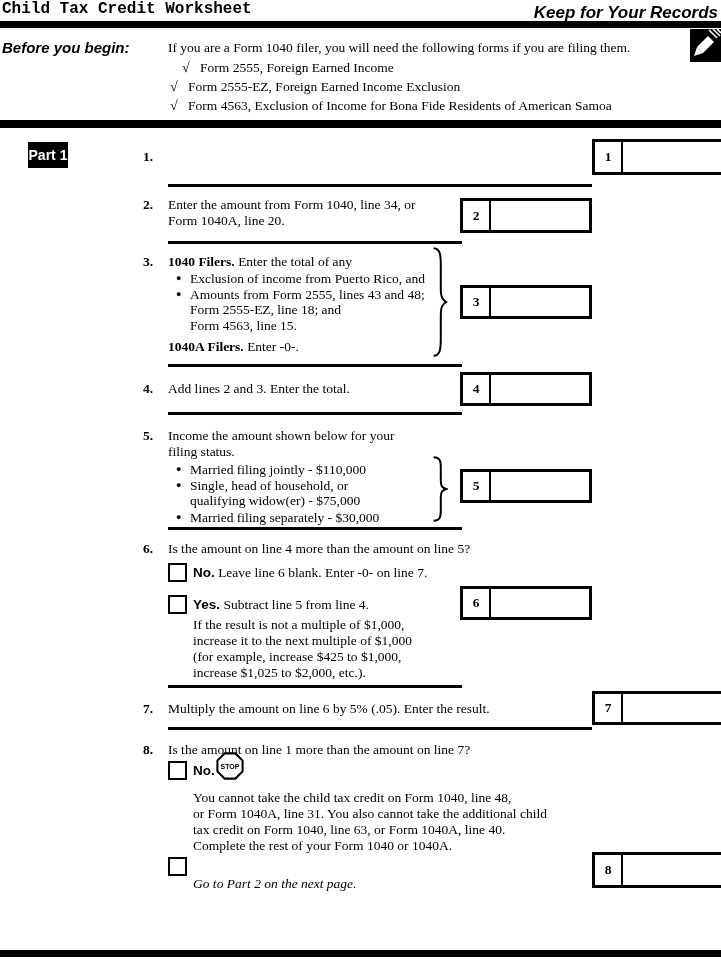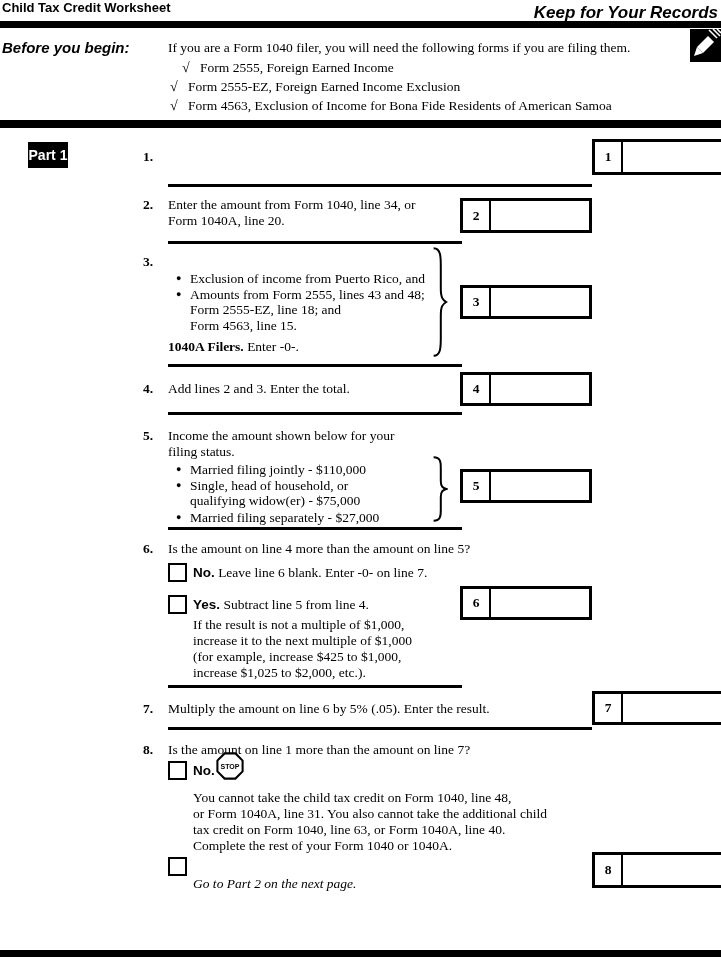--- a/index.html
+++ b/index.html
@@ -2,21 +2,21 @@
 <html><head>
 <meta charset="utf-8">
 <style>
   html,body{margin:0;padding:0;background:#fff;}
   .page{position:relative;width:721px;height:963px;background:#fff;color:#000;
         font-family:"Liberation Serif",serif;overflow:hidden;}
   .abs{position:absolute;white-space:nowrap;}
   .serif{font-size:13.5px;line-height:16px;}
   .bold{font-weight:bold;}
   .ital{font-style:italic;}
-  .title{font-family:Liberation Sans, sans-serif;font-size:13px;font-weight:bold;}
+  .title{font-family:Liberation Mono, monospace;font-size:16px;font-weight:bold;}
   .keep{font-family:"Liberation Sans",sans-serif;font-size:17px;font-weight:bold;font-style:italic;}
   .begin{font-family:"Liberation Sans",sans-serif;font-size:15px;font-weight:bold;font-style:italic;}
   .bar{position:absolute;left:0;width:721px;background:#000;}
   .rule{position:absolute;height:3px;background:#000;}
   .linenum{position:absolute;font-weight:bold;font-size:13.5px;line-height:16px;}
   .part-tab{position:absolute;left:28px;top:142px;width:40px;height:26px;background:#000;color:#fff;
             font-family:"Liberation Sans",sans-serif;font-size:14px;font-weight:bold;
             display:flex;align-items:center;justify-content:center;}
   .box{position:absolute;border:3px solid #000;box-sizing:border-box;display:flex;background:#fff;}
   .box.edge{border-right:0;}
@@ -74,20 +74,24 @@
   <div class="linenum" style="left:143px;top:197px;">2.</div>
   <div class="abs serif" style="left:168px;top:197px;">Enter the amount from Form 1040, line 34, or</div>
   <div class="abs serif" style="left:168px;top:213px;">Form 1040A, line 20.</div>
   <div class="box" style="left:460px;top:198px;width:132px;height:35px;">
     <div class="box-num">2</div>
     <div class="box-amount"></div>
   </div>
   <div class="rule" style="left:168px;top:241px;width:294px;"></div>
 
   <div class="linenum" style="left:143px;top:254px;">3.</div>
+  <div class="abs serif" style="left:168px;top:254px;">
+    <span class="bold">1040 Filers.</span>
+    <span>Enter the total of any</span>
+  </div>
   <div class="abs serif" style="left:176px;top:270px;">
     <span class="bullet">●</span><span>Exclusion of income from Puerto Rico, and</span>
   </div>
   <div class="abs serif" style="left:176px;top:286px;">
     <span class="bullet">●</span><span>Amounts from Form 2555, lines 43 and 48;</span>
   </div>
   <div class="abs serif" style="left:190px;top:302px;">Form 2555-EZ, line 18; and</div>
   <div class="abs serif" style="left:190px;top:318px;">Form 4563, line 15.</div>
   <div class="abs serif" style="left:168px;top:339px;">
     <span class="bold">1040A Filers.</span>
@@ -114,21 +118,21 @@
   <div class="abs serif" style="left:168px;top:428px;">Income the amount shown below for your</div>
   <div class="abs serif" style="left:168px;top:444px;">filing status.</div>
   <div class="abs serif" style="left:176px;top:461px;">
     <span class="bullet">●</span><span>Married filing jointly - $110,000</span>
   </div>
   <div class="abs serif" style="left:176px;top:477px;">
     <span class="bullet">●</span><span>Single, head of household, or</span>
   </div>
   <div class="abs serif" style="left:190px;top:493px;">qualifying widow(er) - $75,000</div>
   <div class="abs serif" style="left:176px;top:509px;">
-    <span class="bullet">●</span><span>Married filing separately - $27,000</span>
+    <span class="bullet">●</span><span>Married filing separately - $30,000</span>
   </div>
   <svg class="abs" style="left:430px;top:456px;" width="18" height="66" viewBox="0 0 20 100" preserveAspectRatio="none">
     <path d="M4,2 C12,2 12,10 12,18 L12,38 C12,46 14,48 18,50 C14,52 12,54 12,62 L12,82 C12,90 12,98 4,98" fill="none" stroke="#000" stroke-width="2" vector-effect="non-scaling-stroke"></path>
   </svg>
   <div class="box" style="left:460px;top:469px;width:132px;height:34px;">
     <div class="box-num">5</div>
     <div class="box-amount"></div>
   </div>
   <div class="rule" style="left:168px;top:527px;width:294px;"></div>
 

